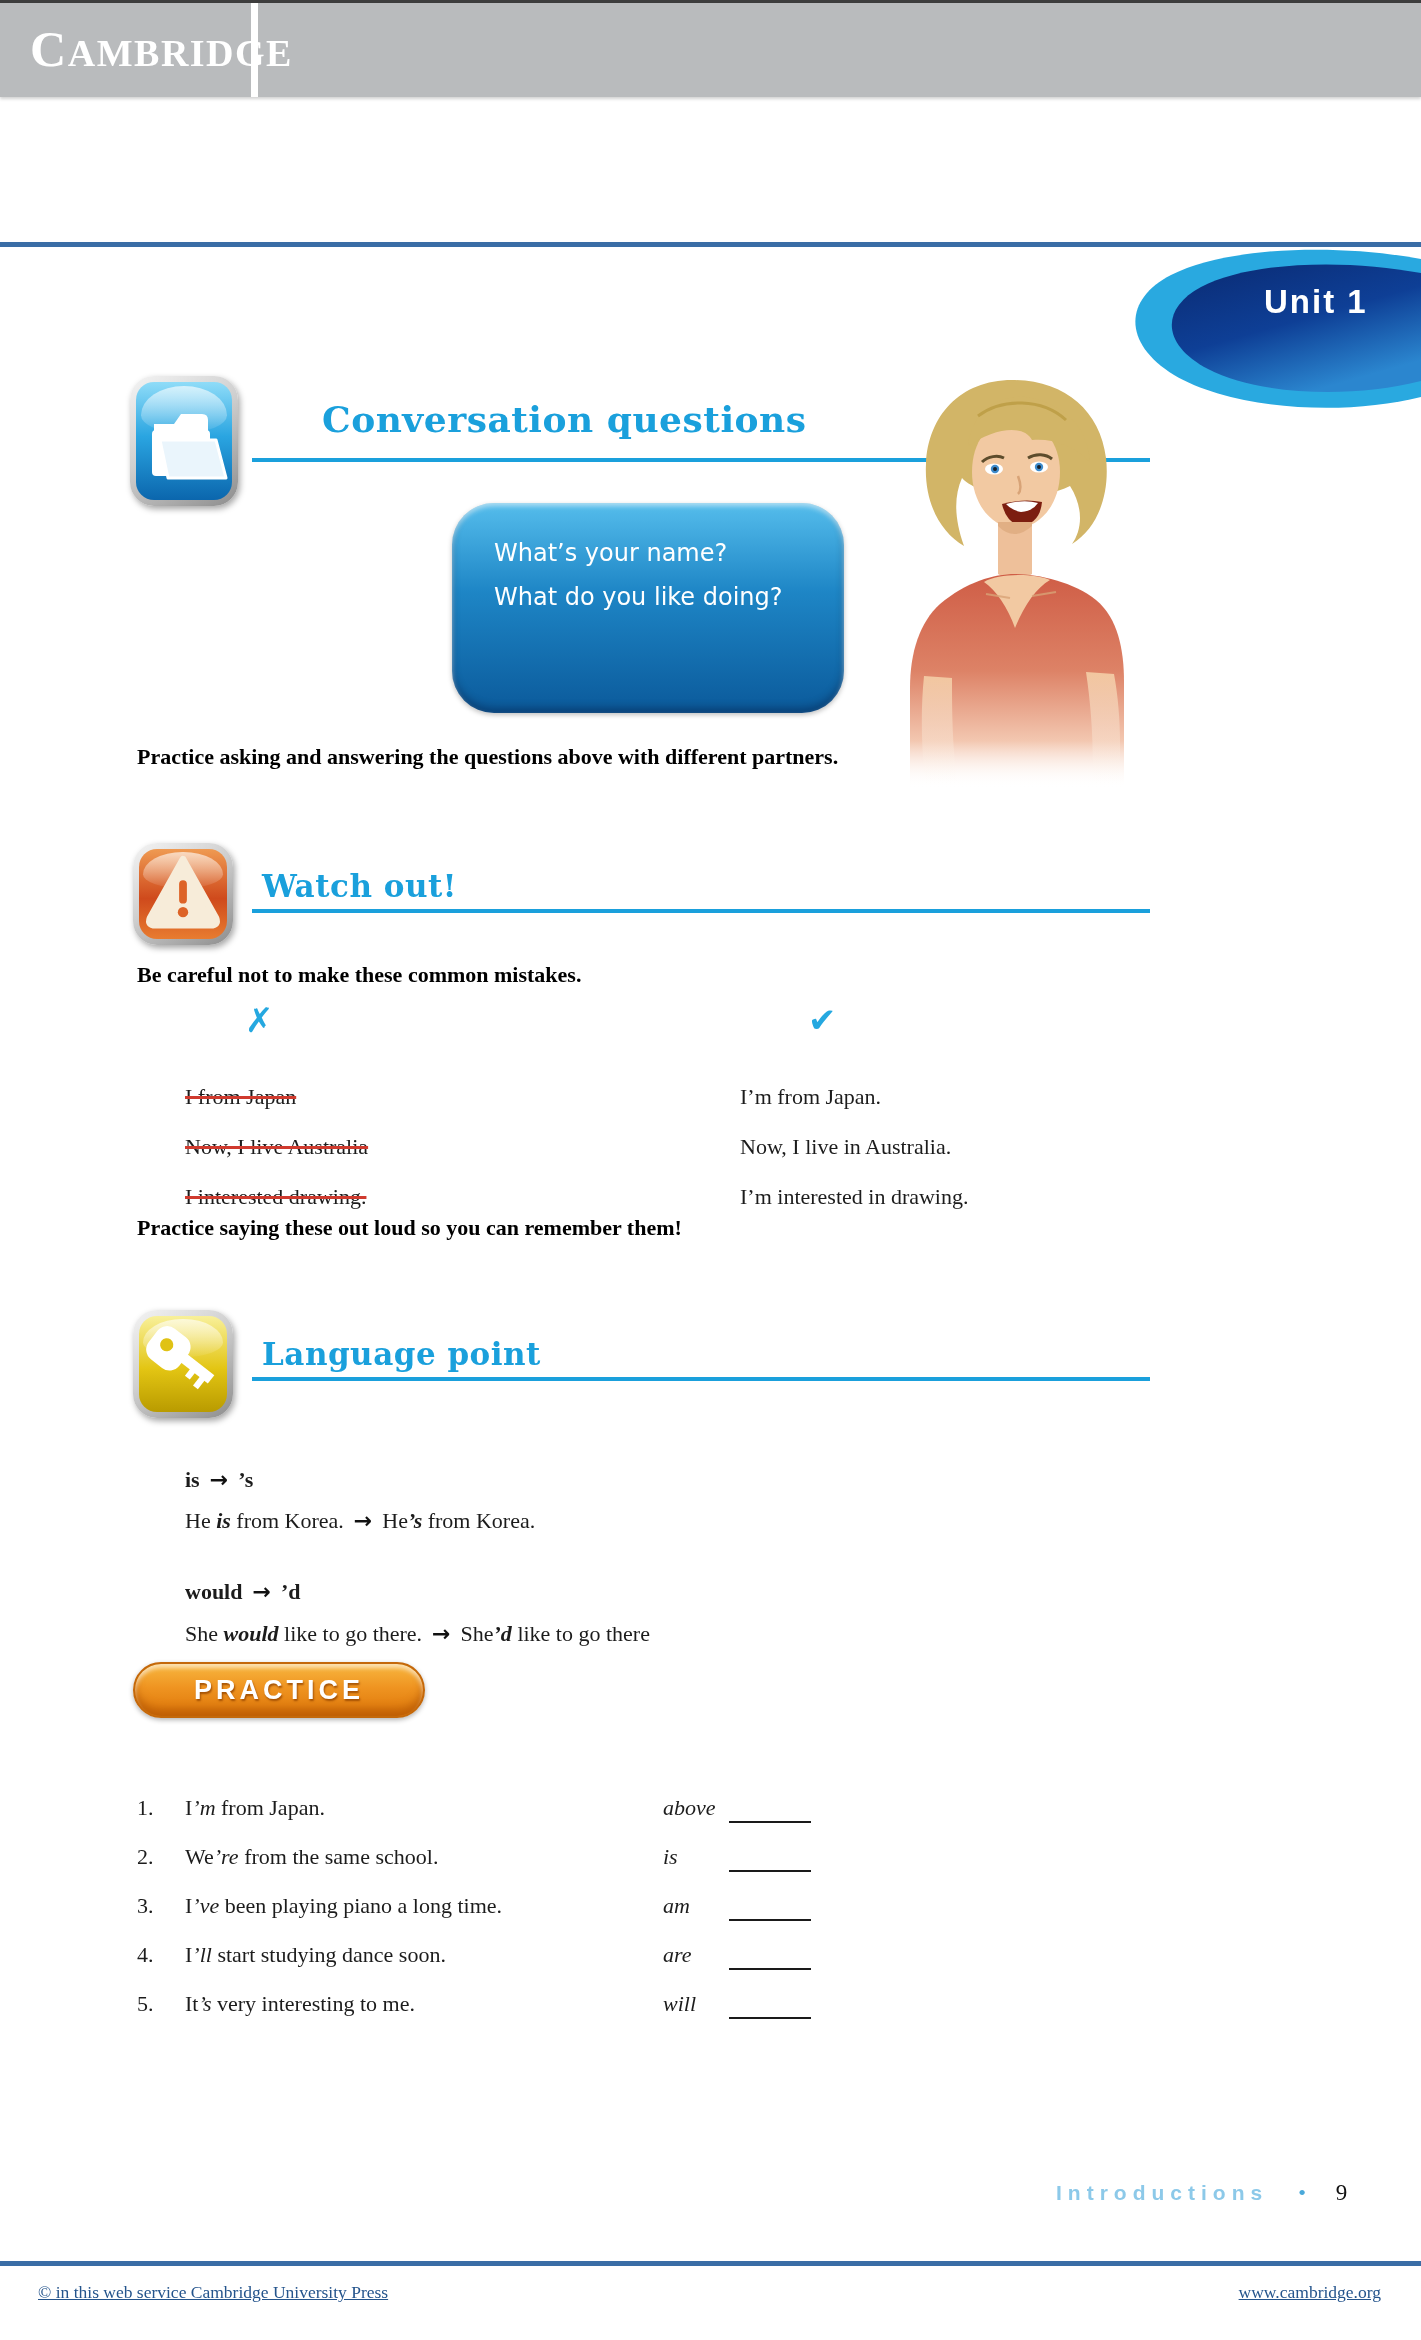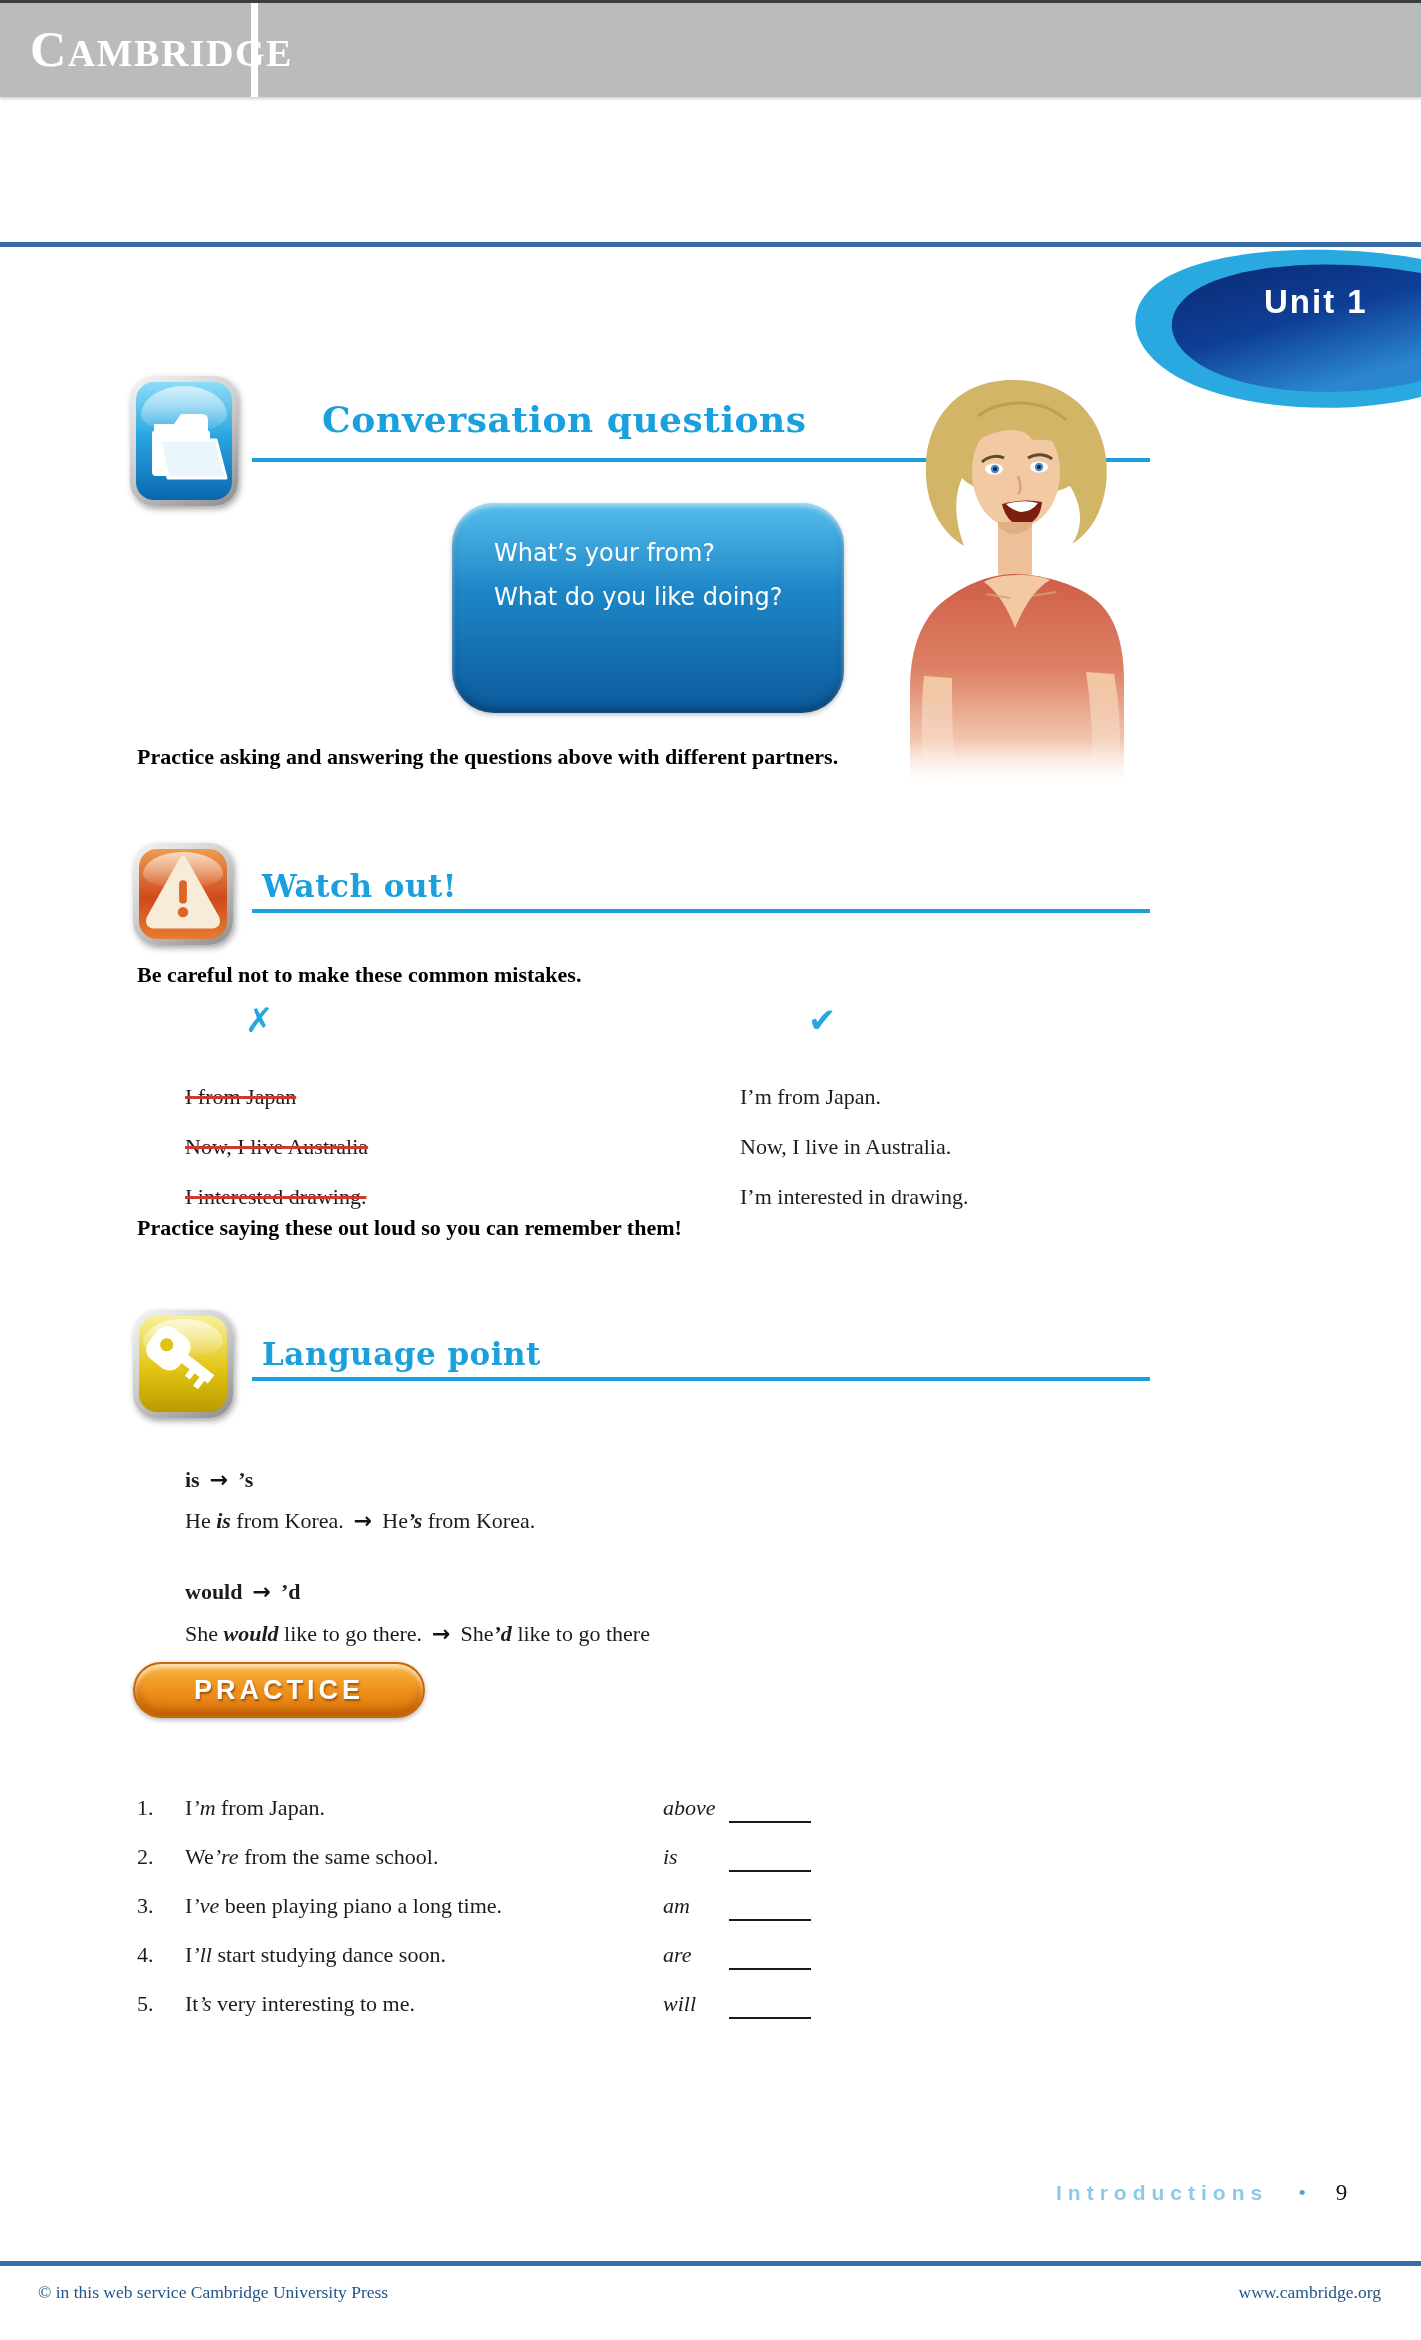--- a/index.html
+++ b/index.html
@@ -78,21 +78,21 @@
   .m-sentence{position:absolute;left:48px;white-space:nowrap;}
   .m-verb{position:absolute;left:526px;font-style:italic;}
   .m-blank{position:absolute;left:592px;top:22px;width:82px;height:4px;border-bottom:2px solid #1a1a1a;}
 
   
   .footer-run{position:absolute;left:1056px;top:2180px;display:flex;align-items:baseline;}
   .foot-section{font-family:"Liberation Sans",sans-serif;font-weight:bold;font-size:21px;
                 letter-spacing:6px;color:#8cc9e9;}
   .foot-bullet{margin-left:30px;font-size:22px;color:#4aa9da;}
   .foot-page{margin-left:30px;font-size:23px;color:#111;}
-  .flink{position:absolute;font-size:17.5px;color:#24548c;cursor:pointer;white-space:nowrap;}
+  .flink{position:absolute;font-size:17.5px;color:#24548c;text-decoration:underline;cursor:pointer;white-space:nowrap;}
 </style>
 </head>
 <body>
 
 <div class="page">
 
   <div class="top-rule"></div>
   <div class="brand-band">
     <span class="brand-text">CAMBRIDGE</span>
     <div class="band-divider"></div>
@@ -171,21 +171,21 @@
     <path d="M102,206 C114,214 126,232 133,252 C142,230 154,212 168,204 C152,197 116,197 102,206 Z" fill="#f2c9a2"></path>
     <path d="M104,218 L128,222" stroke="#d8a377" stroke-width="2" fill="none" opacity="0.8"></path>
     <path d="M150,220 L174,216" stroke="#d8a377" stroke-width="2" fill="none" opacity="0.8"></path>
 
     <path d="M42,300 C38,340 40,380 44,412 L76,412 C70,372 70,332 70,302 Z" fill="url(#skinFade)"></path>
     <path d="M204,296 C210,336 212,376 210,412 L236,412 C240,372 238,330 232,298 Z" fill="url(#skinFade)"></path>
   </svg>
 
   <div class="bubble">
     <div class="bubble-text">
-      <div>What’s your from?</div>
+      <div>What’s your name?</div>
       <div>What do you like doing?</div>
     </div>
   </div>
 
   <div class="instr" style="left:137px;top:744px;">Practice asking and answering the questions above with different partners.</div>
 
   <div class="icon-tile" style="left:133px;top:843px;width:88px;height:90px;">
     <div class="icon-inner orange">
       <div class="gloss"></div>
       <svg width="88" height="90" viewBox="0 0 100 104" style="position:absolute;left:0;top:0;">

